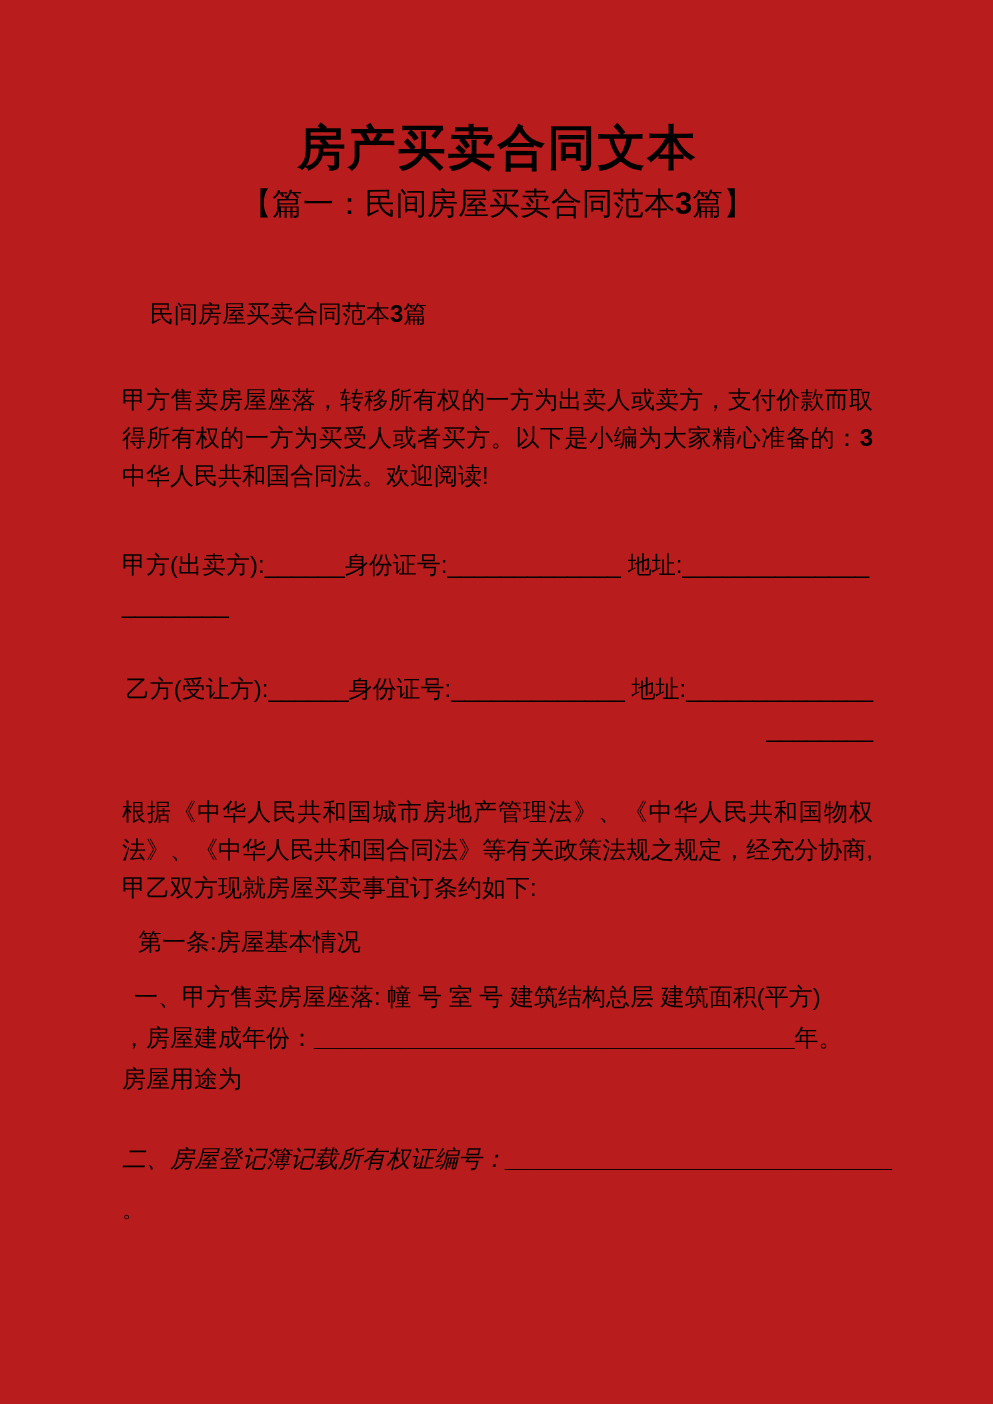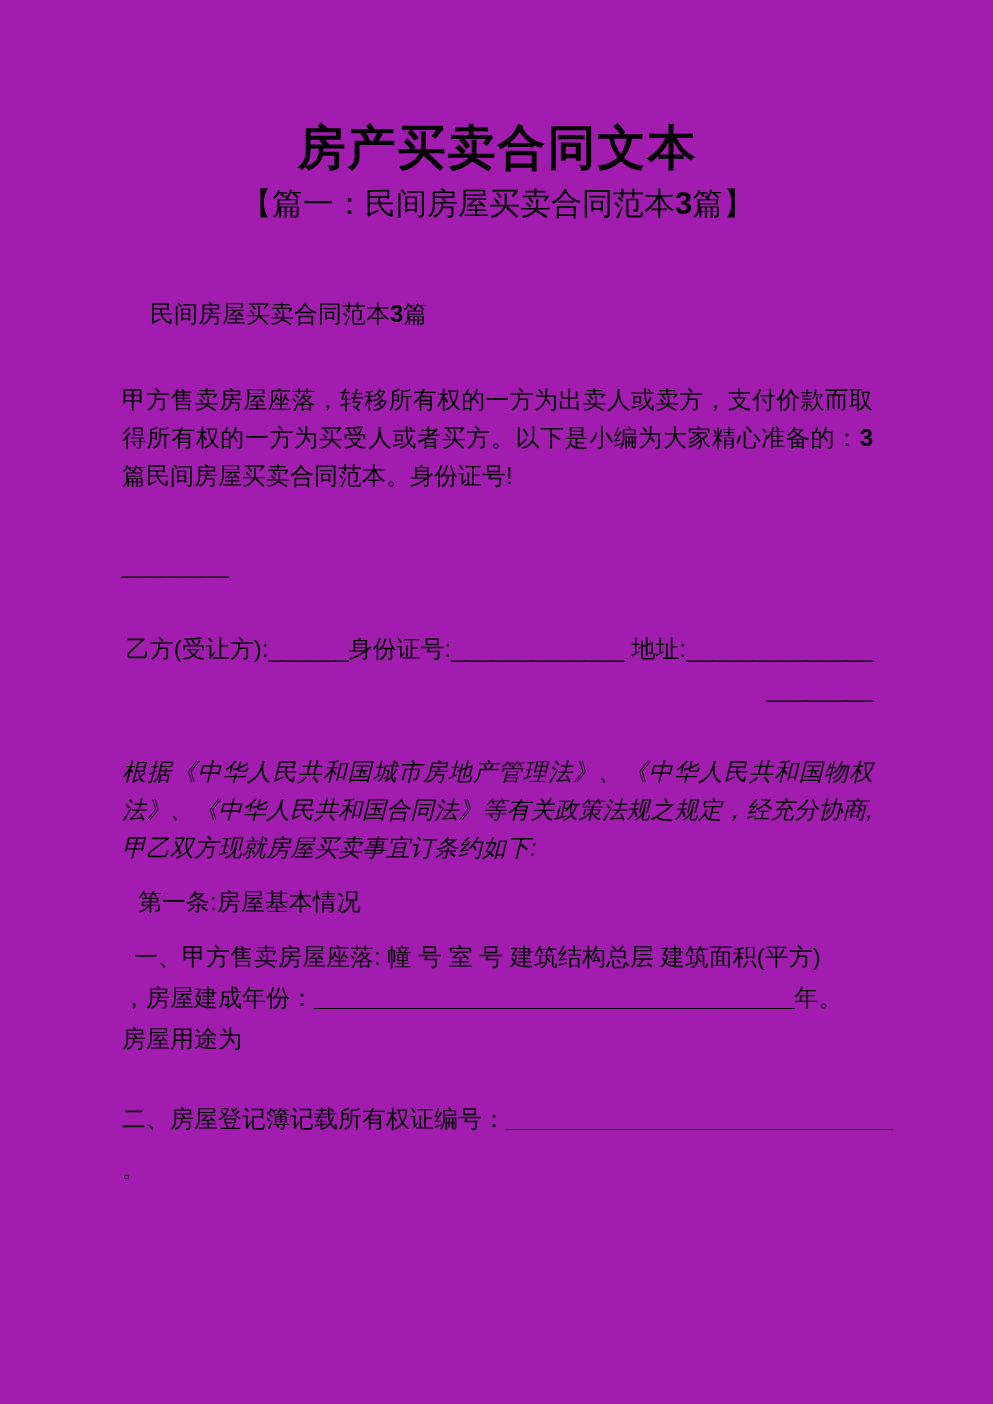--- a/index.html
+++ b/index.html
@@ -4,21 +4,21 @@
 <style>
   html, body {
     margin: 0;
     padding: 0;
     background: #ffffff;
   }
   .page {
     position: relative;
     width: 993px;
     height: 1404px;
-    background: #a21caf;
+    background: #b91c1c;
     color: #000000;
     overflow: hidden;
     font-family: "Liberation Sans", "DejaVu Sans", sans-serif;
   }
   .content {
     margin-left: 122px;
     width: 751px;
   }
   .doc-title {
     margin: 118px 0 0 0;
@@ -47,21 +47,21 @@
   .h3.sample-collection { margin-top: 75px; }
   .h3.sample-one { margin-top: 26px; }
   .para {
     margin: 0;
     font-size: 24px;
     line-height: 38px;
     text-align: justify;
     text-justify: inter-ideograph;
   }
   .para.intro { margin-top: 52px; }
-  .para.legal { margin-top: 44px; font-style: italic; }
+  .para.legal { margin-top: 44px; }
   .field-block {
     margin: 0;
     font-size: 24px;
     line-height: 40px;
   }
   .field-block.party-a { margin-top: 50px; }
   .field-block.party-b { margin-top: 44px; text-align: right; }
   .field-line { white-space: nowrap; }
   .clause-heading {
     margin: 20px 0 0 0;
@@ -74,20 +74,21 @@
     margin: 19px 0 0 0;
     font-size: 24px;
     line-height: 41px;
   }
   .item-line-indent { padding-left: 12px; }
   .cert-line {
     margin: 40px 0 0 0;
     font-size: 24px;
     line-height: 40px;
     white-space: nowrap;
+    font-style: italic;
   }
   .trailing-period {
     margin: 16px 0 0 0;
     font-size: 22px;
     line-height: 30px;
   }
   .num {
     font-weight: bold;
     font-family: "Liberation Sans", "DejaVu Sans", sans-serif;
   }
@@ -103,24 +104,25 @@
 
 <div class="page">
   <div class="content">
 
     <h1 class="doc-title">房产买卖合同文本</h1>
 
     <h2 class="doc-subtitle"><span>【篇一：民间房屋买卖合同范本</span><span class="num">3</span><span>篇】</span></h2>
 
     <p class="h3 sample-collection"><span>民间房屋买卖合同范本</span><span class="num">3</span><span>篇</span></p>
 
-    <p class="para intro"><span>甲方售卖房屋座落，转移所有权的一方为出卖人或卖方，支付价款而取得所有权的一方为买受人或者买方。以下是小编为大家精心准备的：</span><span class="num">3</span><span>篇民间房屋买卖合同范本。身份证号!</span></p>
+    <p class="para intro"><span>甲方售卖房屋座落，转移所有权的一方为出卖人或卖方，支付价款而取得所有权的一方为买受人或者买方。以下是小编为大家精心准备的：</span><span class="num">3</span><span>中华人民共和国合同法。欢迎阅读!</span></p>
 
 
     <div class="field-block party-a">
+      <div class="field-line"><span>甲方(出卖方):</span><span class="blank">______</span><span>身份证号:</span><span class="blank">_____________</span>&nbsp;<span>地址:</span><span class="blank">______________</span></div>
       <div><span class="blank">________</span></div>
     </div>
 
     <div class="field-block party-b">
       <div class="field-line"><span>乙方(受让方):</span><span class="blank">______</span><span>身份证号:</span><span class="blank">_____________</span>&nbsp;<span>地址:</span><span class="blank">______________</span></div>
       <div><span class="blank">________</span></div>
     </div>
 
     <p class="para legal">根据《中华人民共和国城市房地产管理法》、《中华人民共和国物权法》、《中华人民共和国合同法》等有关政策法规之规定，经充分协商,甲乙双方现就房屋买卖事宜订条约如下:</p>
 

